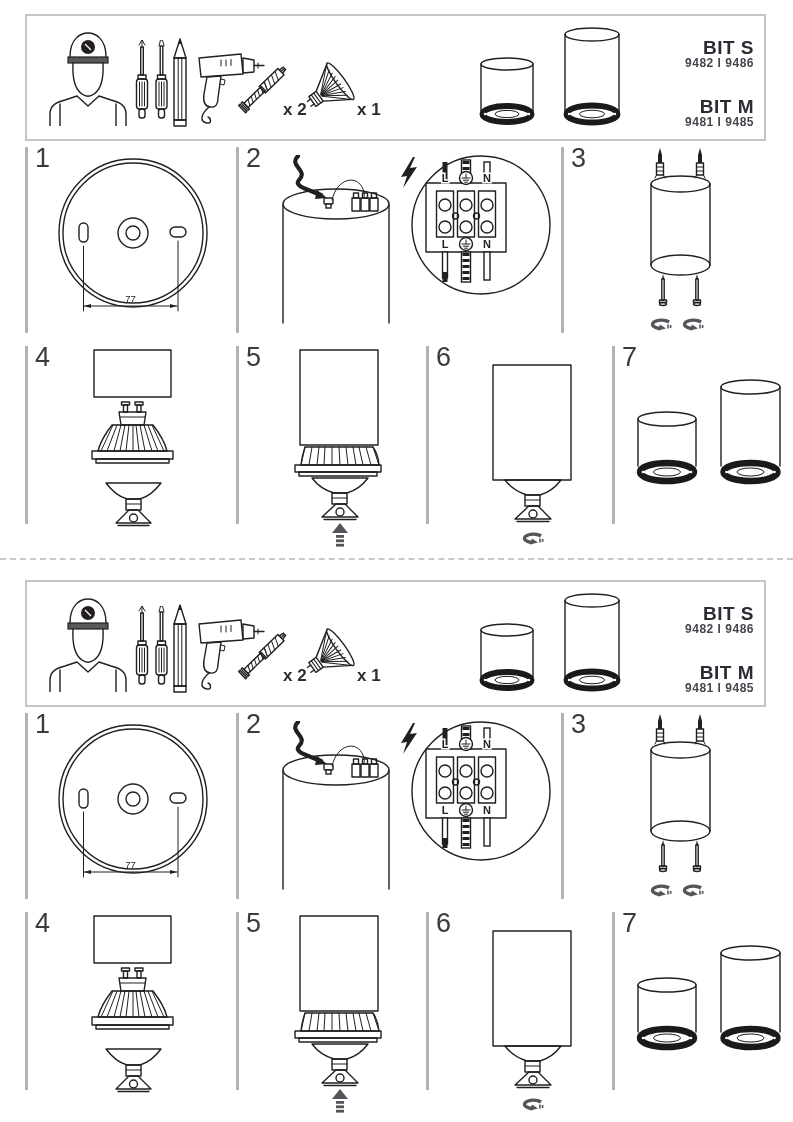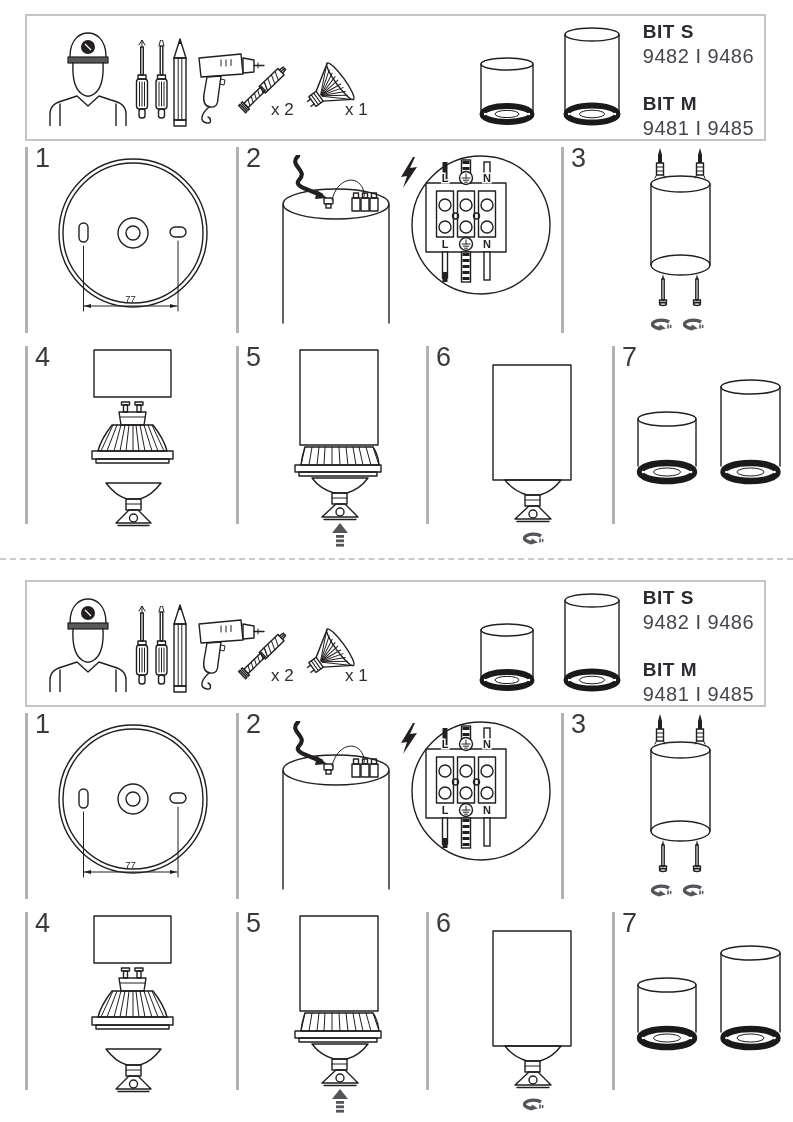--- a/index.html
+++ b/index.html
@@ -4,24 +4,24 @@
 <style>
   html,body{margin:0;padding:0;background:#fff;}
   body{width:793px;height:1122px;position:relative;overflow:hidden;
        font-family:"Liberation Sans",sans-serif;color:#2b2c33;}
   .page{position:absolute;inset:0;background:#fff;}
   .leaflet-copy{position:absolute;left:0;width:793px;height:556px;}
   
   .hdr{position:absolute;left:25px;top:14px;width:737px;height:123px;
        border:2px solid #c5c5c7;background:#fff;}
   .hdr .abs{position:absolute;}
-  .qty{position:absolute;font-size:17px;font-weight:400;color:#2c2d33;}
-  .prod{position:absolute;right:10px;top:6px;text-align:left;line-height:1;}
+  .qty{position:absolute;font-size:17px;font-weight:700;color:#2c2d33;margin-left:12px;}
+  .prod{position:absolute;right:10px;top:22px;text-align:right;line-height:1;}
   .prod .name{font-size:19px;font-weight:700;color:#2b2c33;margin-top:28px;letter-spacing:.5px;}
-  .prod .code{font-size:20px;font-weight:400;color:#45464d;margin-top:5px;letter-spacing:.5px;}
+  .prod .code{font-size:12px;font-weight:700;color:#45464d;letter-spacing:.5px;}
   .prod .name:first-child{margin-top:0;}
   
   .cell{position:absolute;border-left:3px solid #b2b2b4;}
   .stepnum{position:absolute;left:7px;top:-3px;font-size:27px;font-weight:400;color:#3b3b3d;line-height:1.1;}
   .cut-line{position:absolute;left:0;top:558px;width:793px;height:0;border-top:2px dashed #c9c9cb;}
   
   .s{stroke:#231f20;stroke-width:1.4;fill:none;stroke-linecap:round;stroke-linejoin:round;}
   .sthin{stroke:#231f20;stroke-width:1;fill:none;stroke-linecap:round;}
   .f{fill:#231f20;stroke:none;}
   .wf{fill:#fff;stroke:#231f20;stroke-width:1.4;}

